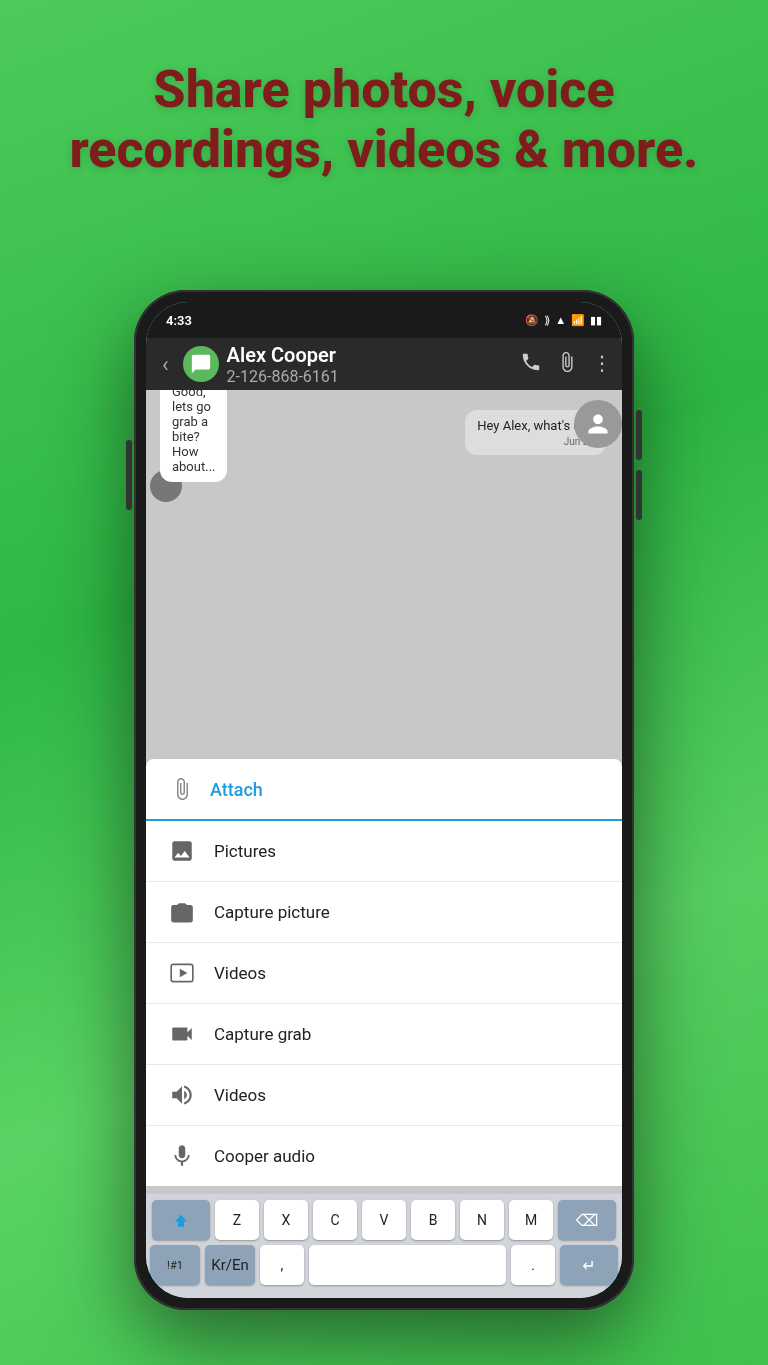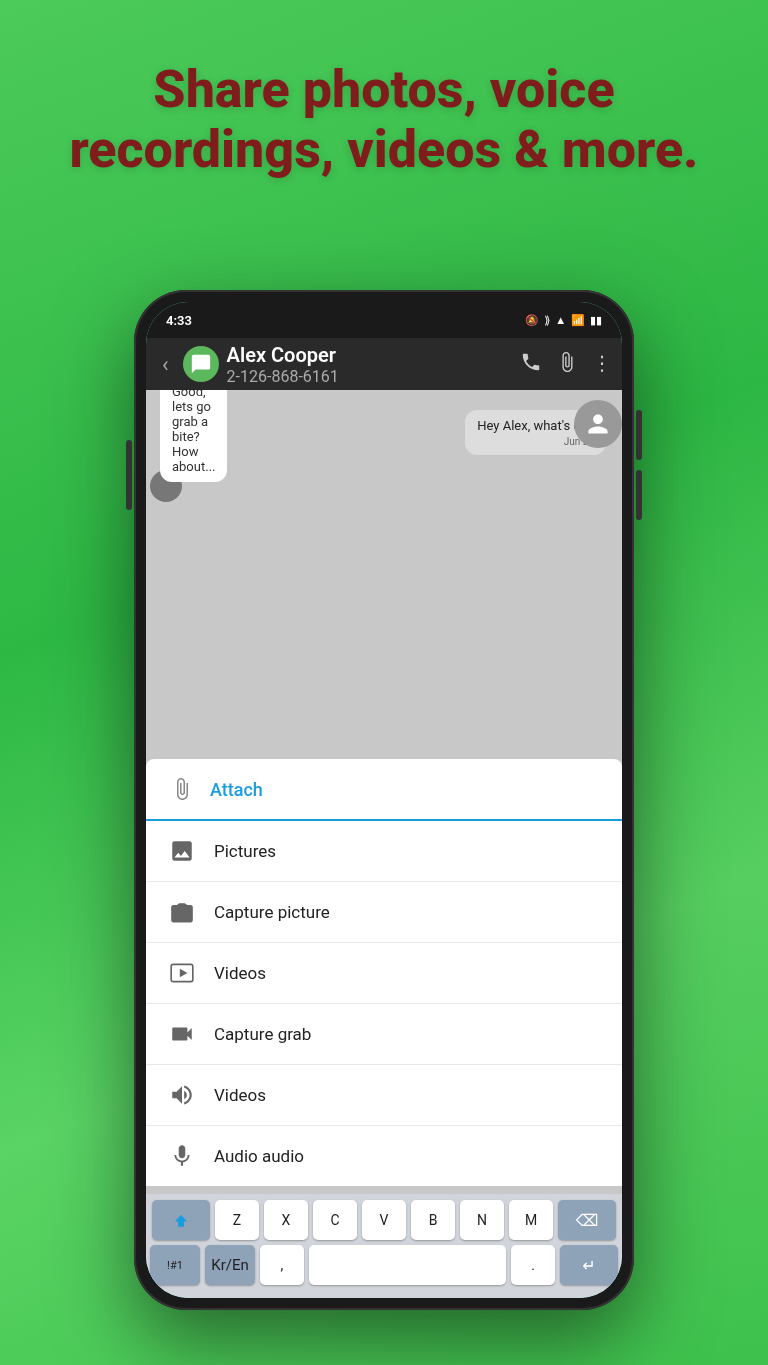--- a/index.html
+++ b/index.html
@@ -477,21 +477,21 @@
             </div>
             <span class="attach-item-text">Videos</span>
           </div>
 
           <div class="attach-item">
             <div class="attach-item-icon">
               <svg width="26" height="26" viewBox="0 0 24 24" fill="#666">
                 <path d="M12 14c1.66 0 2.99-1.34 2.99-3L15 5c0-1.66-1.34-3-3-3S9 3.34 9 5v6c0 1.66 1.34 3 3 3zm5.3-3c0 3-2.54 5.1-5.3 5.1S6.7 14 6.7 11H5c0 3.41 2.72 6.23 6 6.72V21h2v-3.28c3.28-.48 6-3.3 6-6.72h-1.7z"></path>
               </svg>
             </div>
-            <span class="attach-item-text">Audio audio</span>
+            <span class="attach-item-text">Cooper audio</span>
           </div>
 
         </div>
       </div>
 
       <div class="keyboard">
 
         <div class="keyboard-row">
           <div class="key key-shift">
             <svg width="18" height="18" viewBox="0 0 24 24" fill="#1a9ce0">

